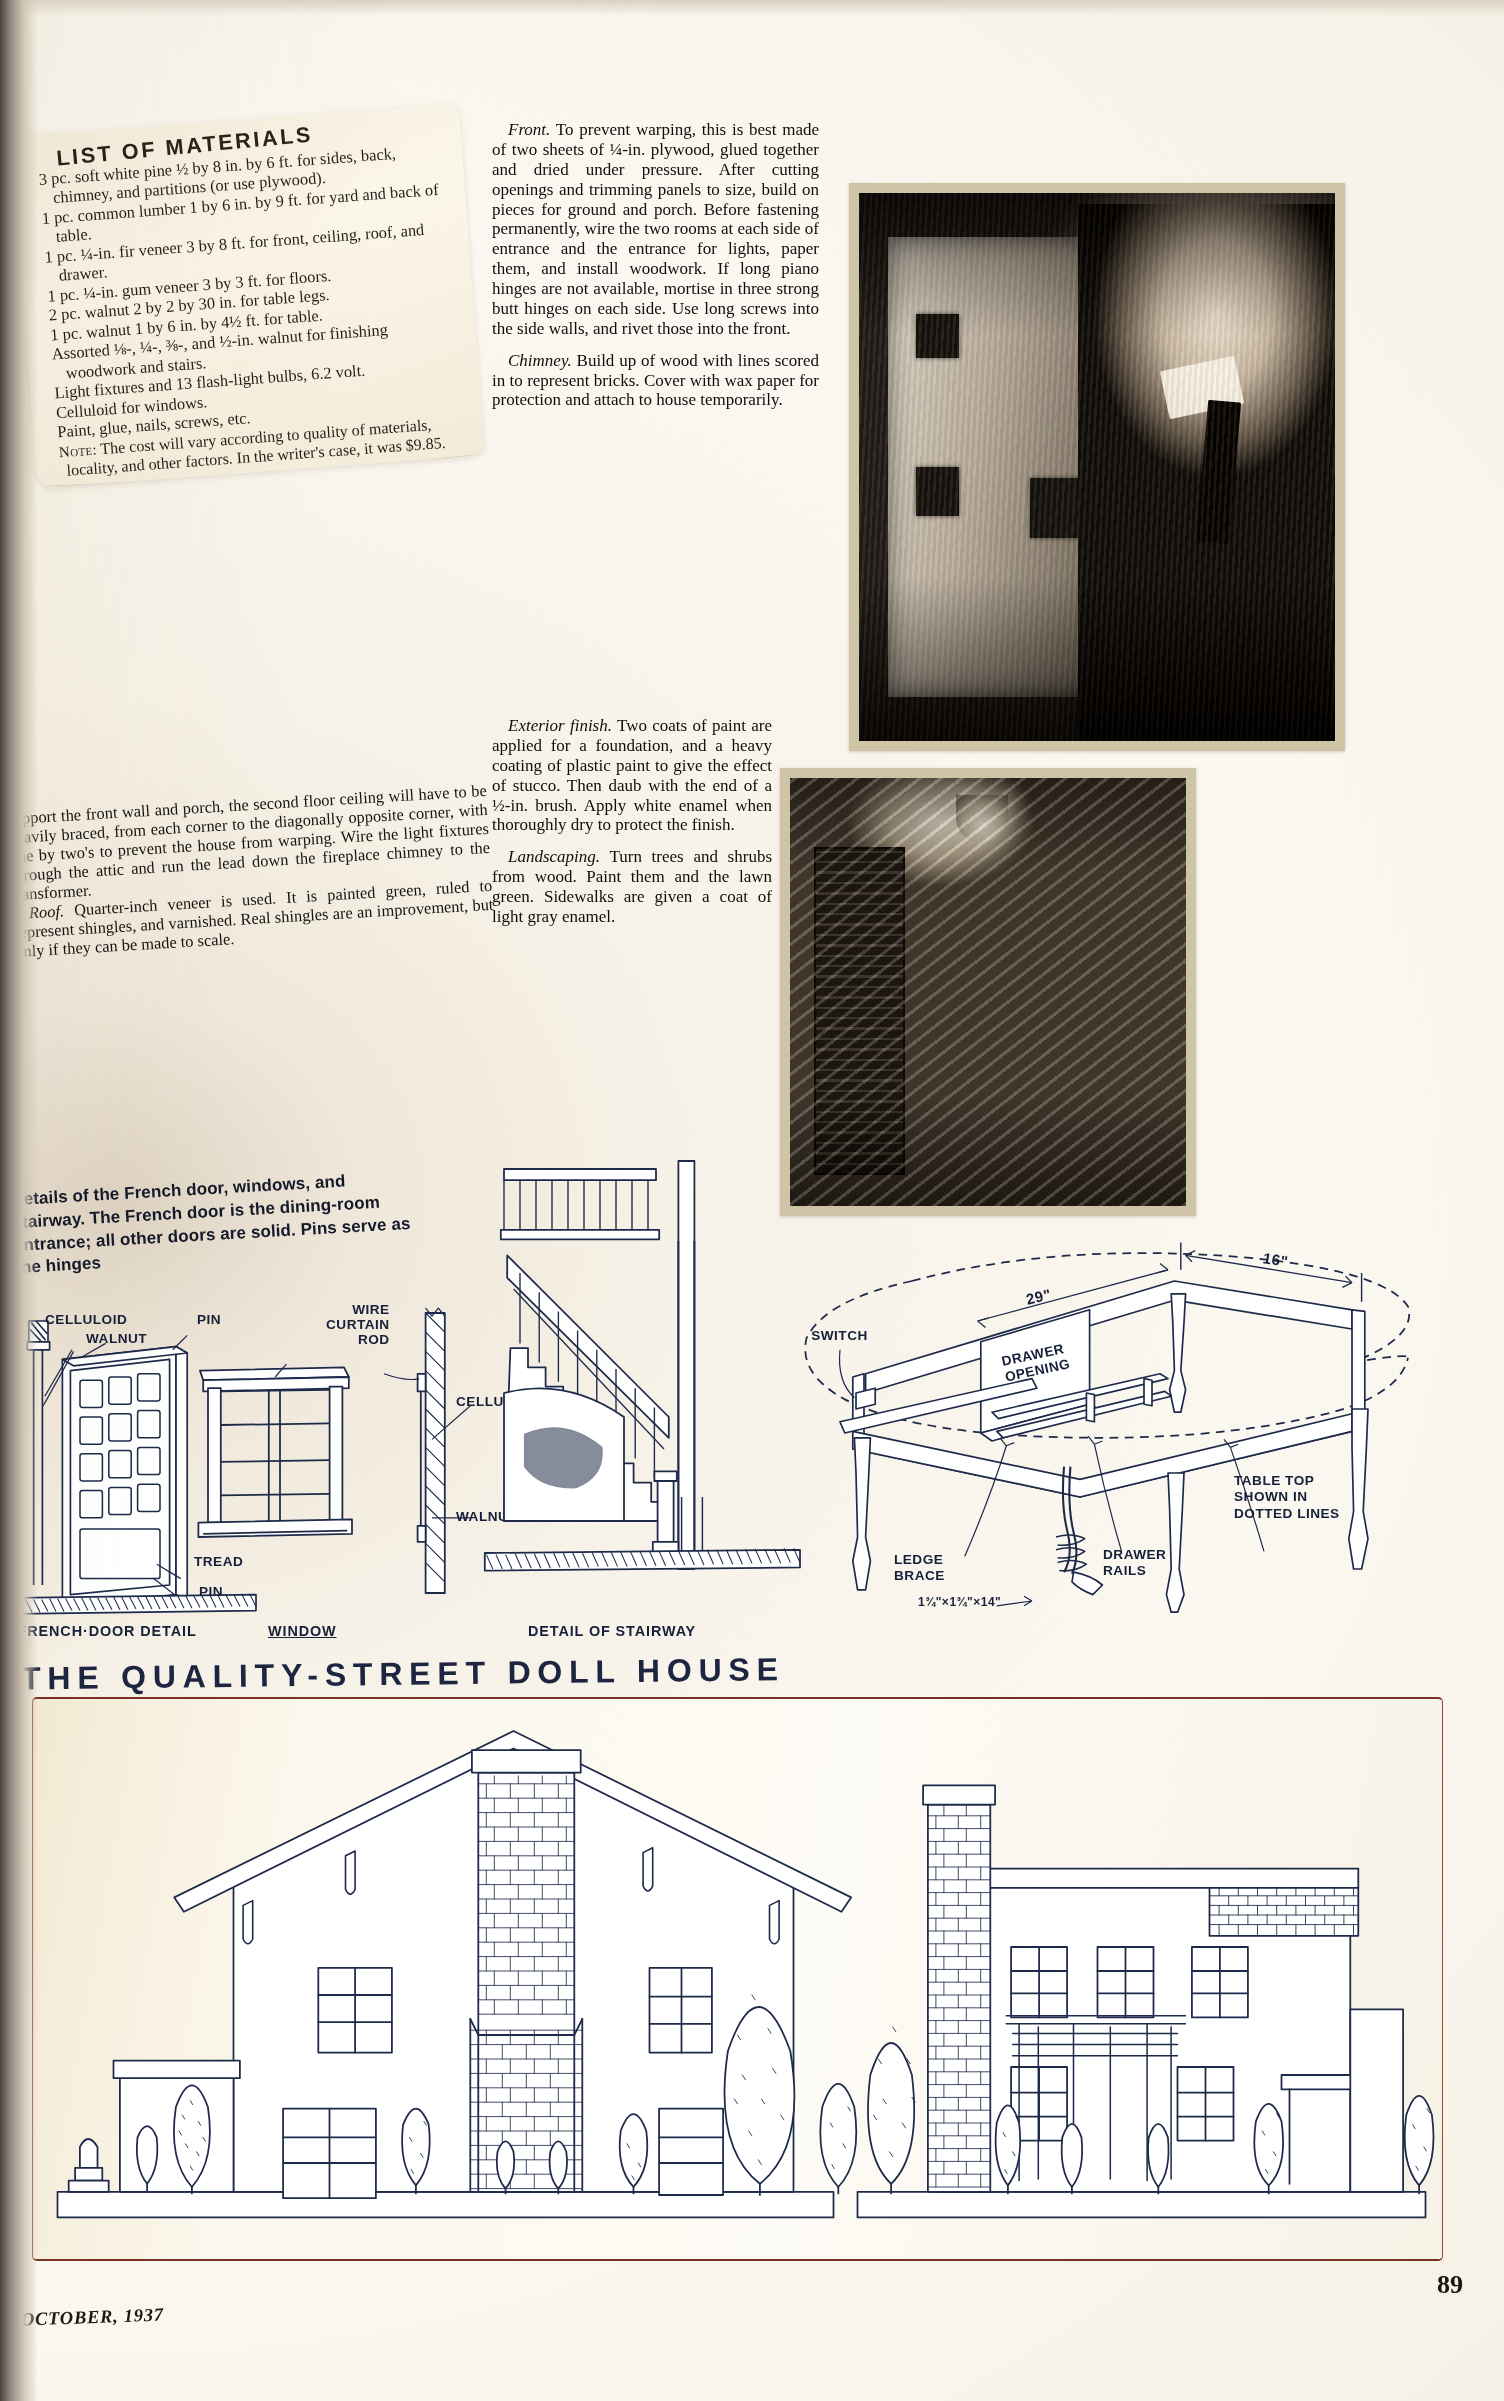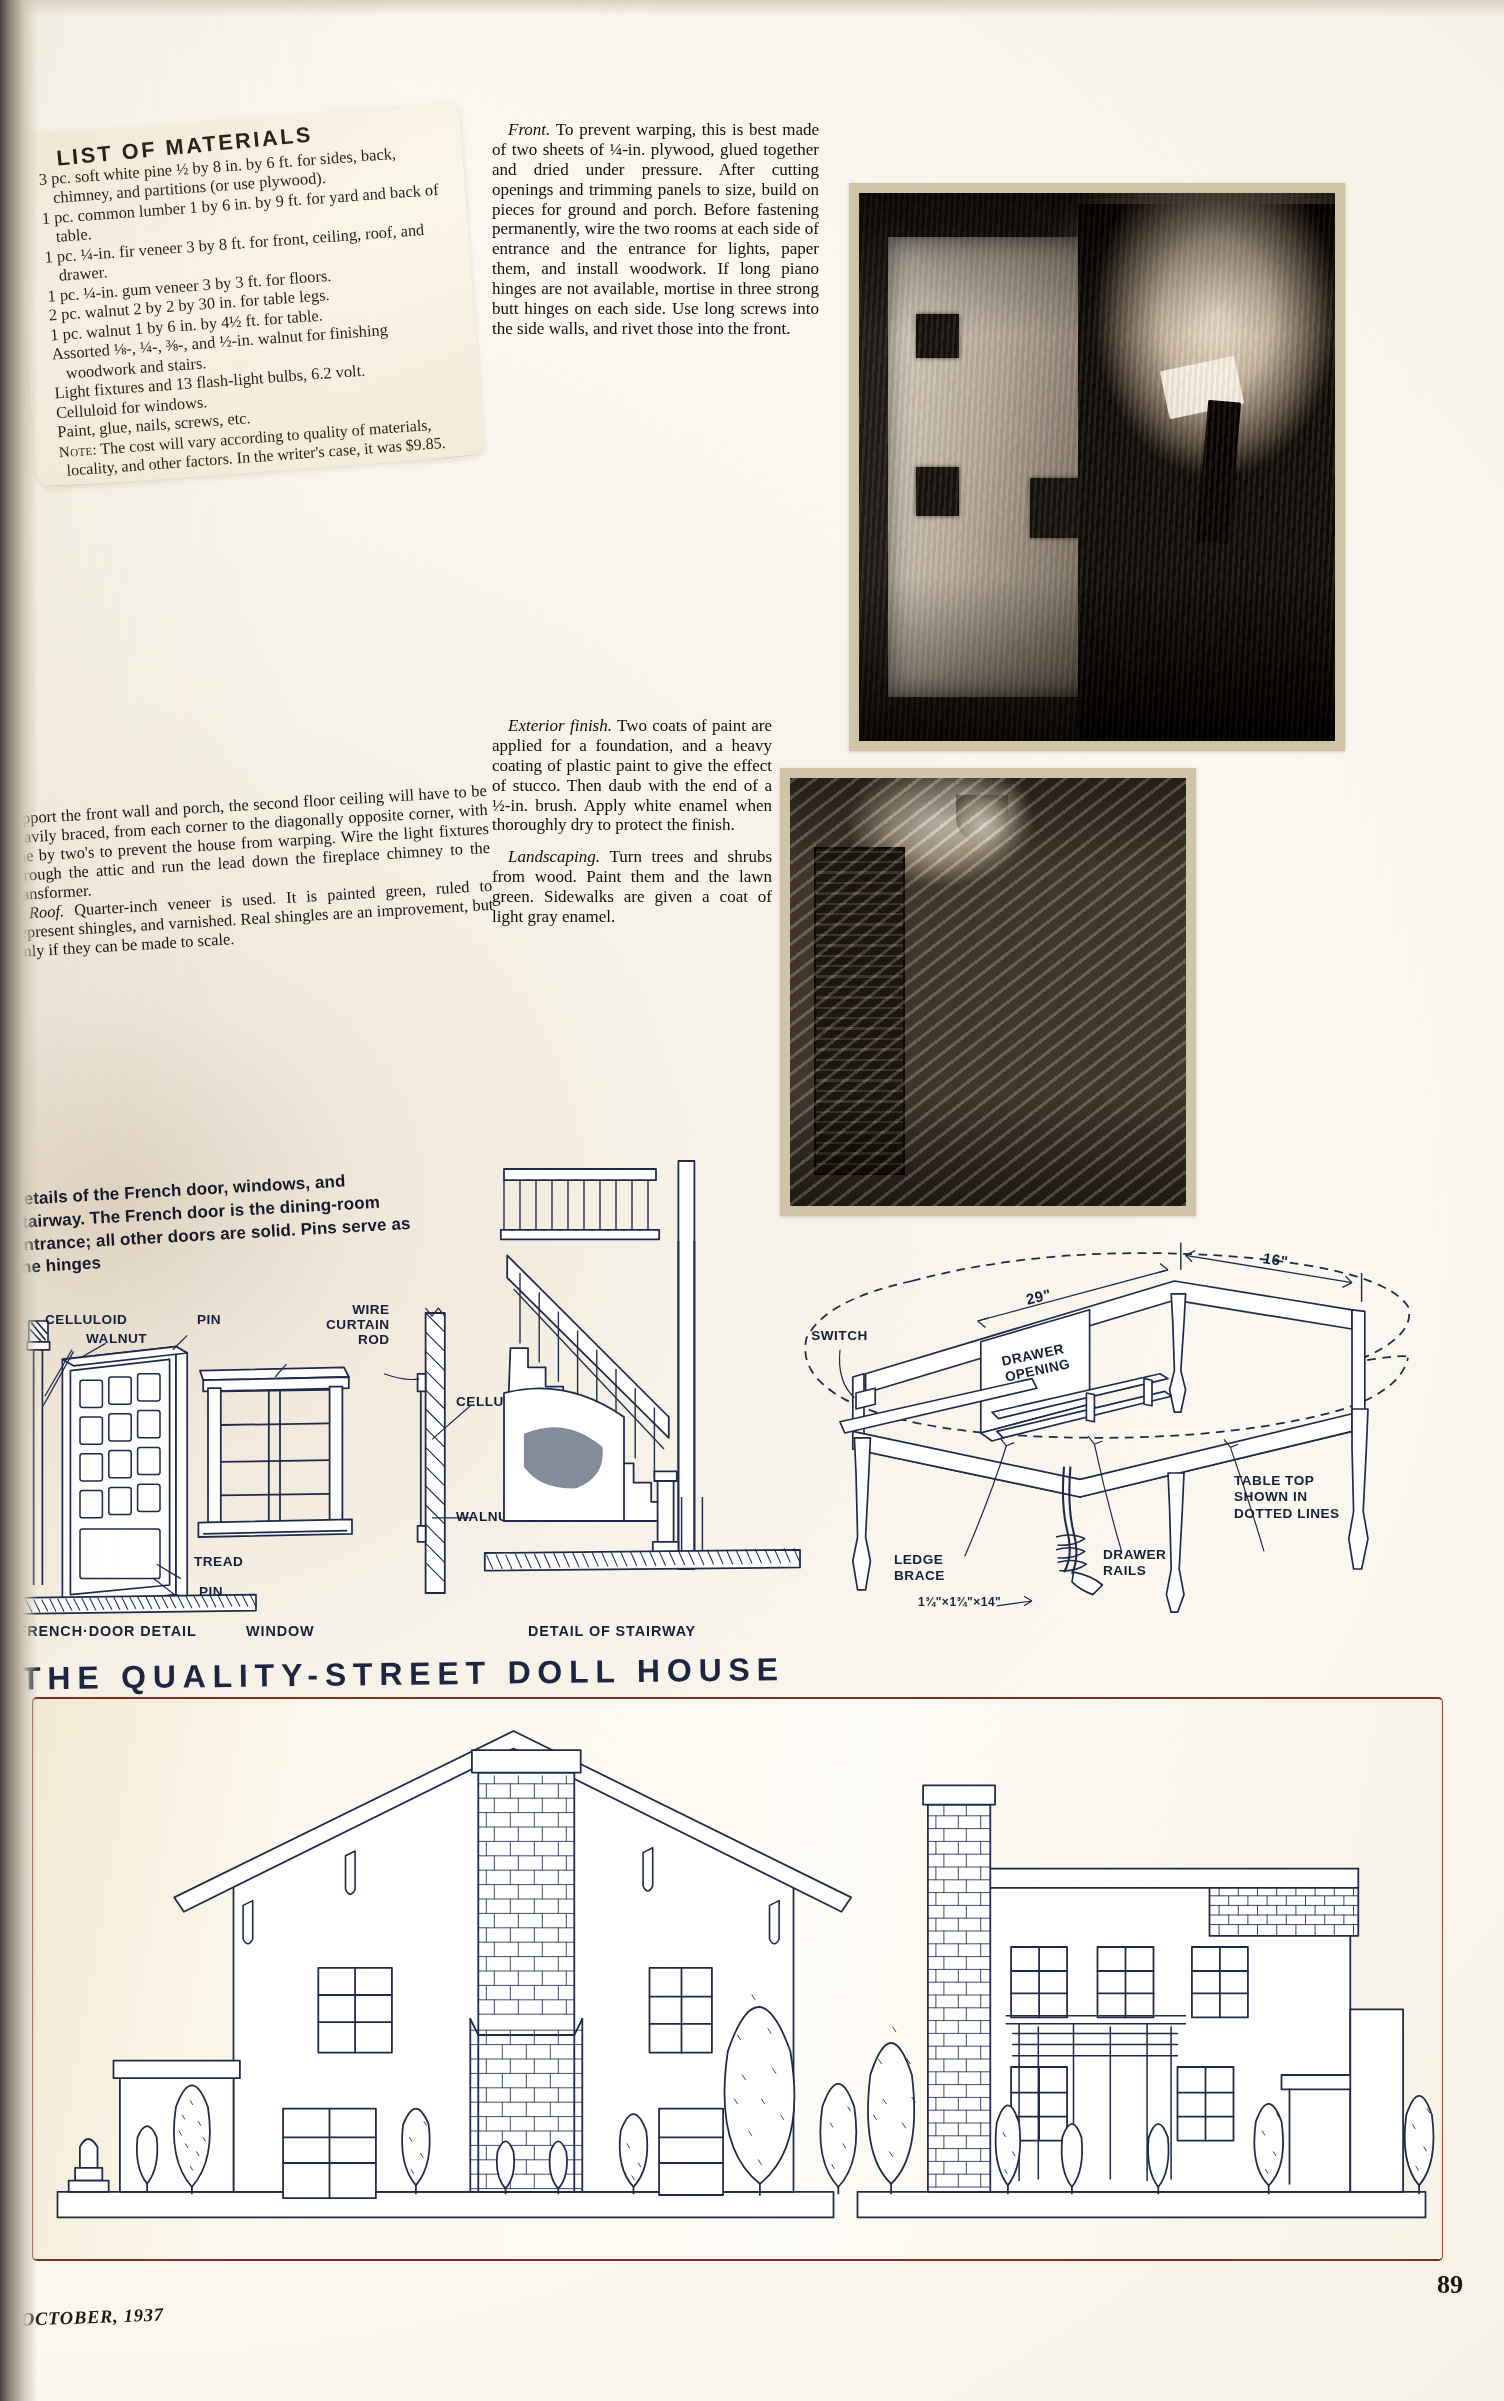--- a/index.html
+++ b/index.html
@@ -162,20 +162,21 @@
     <div class="mat-note"><span class="nt">Note:</span> <span>The cost will vary according to quality of materials, locality, and other factors. In the writer's case, it was $9.85.</span></div>
   </div>
 
   <div class="left-body">
     <p>support the front wall and porch, the second floor ceiling will have to be heavily braced, from each corner to the diagonally opposite corner, with one by two's to prevent the house from warping. Wire the light fixtures through the attic and run the lead down the fireplace chimney to the transformer.</p>
     <p class="ind"><span class="it">Roof.</span><span> Quarter-inch veneer is used. It is painted green, ruled to represent shingles, and varnished. Real shingles are an improvement, but only if they can be made to scale.</span></p>
   </div>
 
   <div class="mid-body">
     <p class="ind"><span class="it">Front.</span><span> To prevent warping, this is best made of two sheets of ¼-in. plywood, glued together and dried under pressure. After cutting openings and trimming panels to size, build on pieces for ground and porch. Before fastening permanently, wire the two rooms at each side of entrance and the entrance for lights, paper them, and install woodwork. If long piano hinges are not available, mortise in three strong butt hinges on each side. Use long screws into the side walls, and rivet those into the front.</span></p>
+    <p class="ind"><span class="it">Chimney.</span><span> Build up of wood with lines scored in to represent bricks. Cover with wax paper for protection and attach to house temporarily.</span></p>
   </div>
   <div class="mid-body mid-narrow" style="top:704px;">
     <p class="ind"><span class="it">Exterior finish.</span><span> Two coats of paint are applied for a foundation, and a heavy coating of plastic paint to give the effect of stucco. Then daub with the end of a ½-in. brush. Apply white enamel when thoroughly dry to protect the finish.</span></p>
     <p class="ind"><span class="it">Landscaping.</span><span> Turn trees and shrubs from wood. Paint them and the lawn green. Sidewalks are given a coat of light gray enamel.</span></p>
   </div>
 
   <div class="photo" id="photo-man">
     <div class="inner">
       <div class="ph-man">
         <div class="house"></div>
@@ -284,21 +285,21 @@
         <path d="M348 136 L300 178" stroke-width="1.5"></path>
         <path d="M348 276 L300 276" stroke-width="1.5"></path>
       </g>
     </svg>
     <div class="dlabel" style="left:134px;top:4.8px;text-align:right;line-height:1.12;">WIRE
 CURTAIN
 ROD</div>
     <div class="dlabel" style="left:264px;top:98px;">CELLULOID</div>
     <div class="dlabel" style="left:264px;top:213px;">WALNUT</div>
   </div>
-  <div class="dcap" style="left:246px;top:1623px;">WINDOW</div>
+  <div class="dcap" style="left:268px;top:1623px;text-decoration:underline;">WINDOW</div>
 
   <div class="dwg" style="left:472px;top:1153px;width:336px;height:464px;">
     <svg width="336" height="464" viewBox="0 0 420 580">
       <g class="ink" stroke-width="2.2" stroke-linejoin="round">
 
         <path d="M40 20 L230 20 L230 34 L40 34 Z" fill="#fff"></path>
         <path d="M40 34 L40 96 M60 34 L60 96 M80 34 L80 96 M100 34 L100 96 M120 34 L120 96 M140 34 L140 96 M160 34 L160 96 M180 34 L180 96 M200 34 L200 96 M220 34 L220 96" stroke-width="1.7"></path>
         <path d="M36 96 L234 96 L234 108 L36 108 Z" fill="#fff"></path>
 
         <path d="M258 10 L278 10 L278 520 L258 520 Z" fill="#fff"></path>

